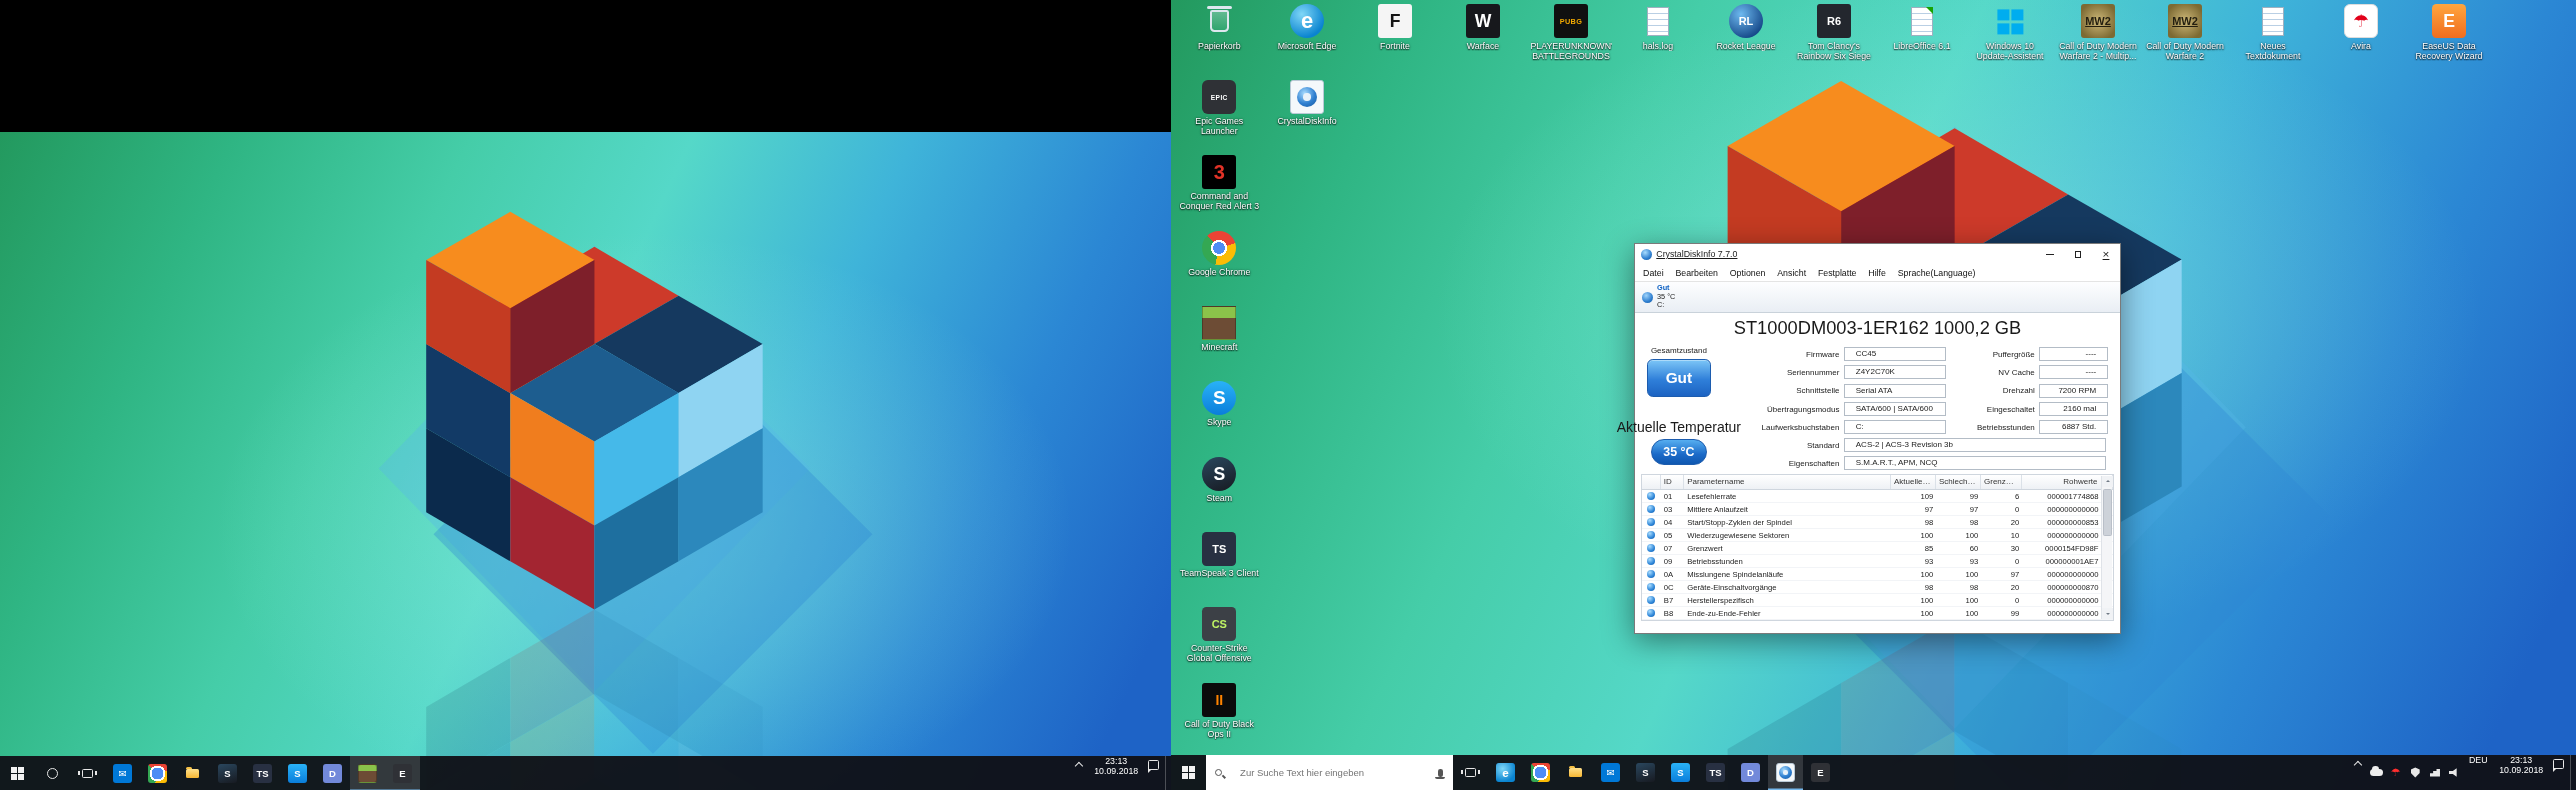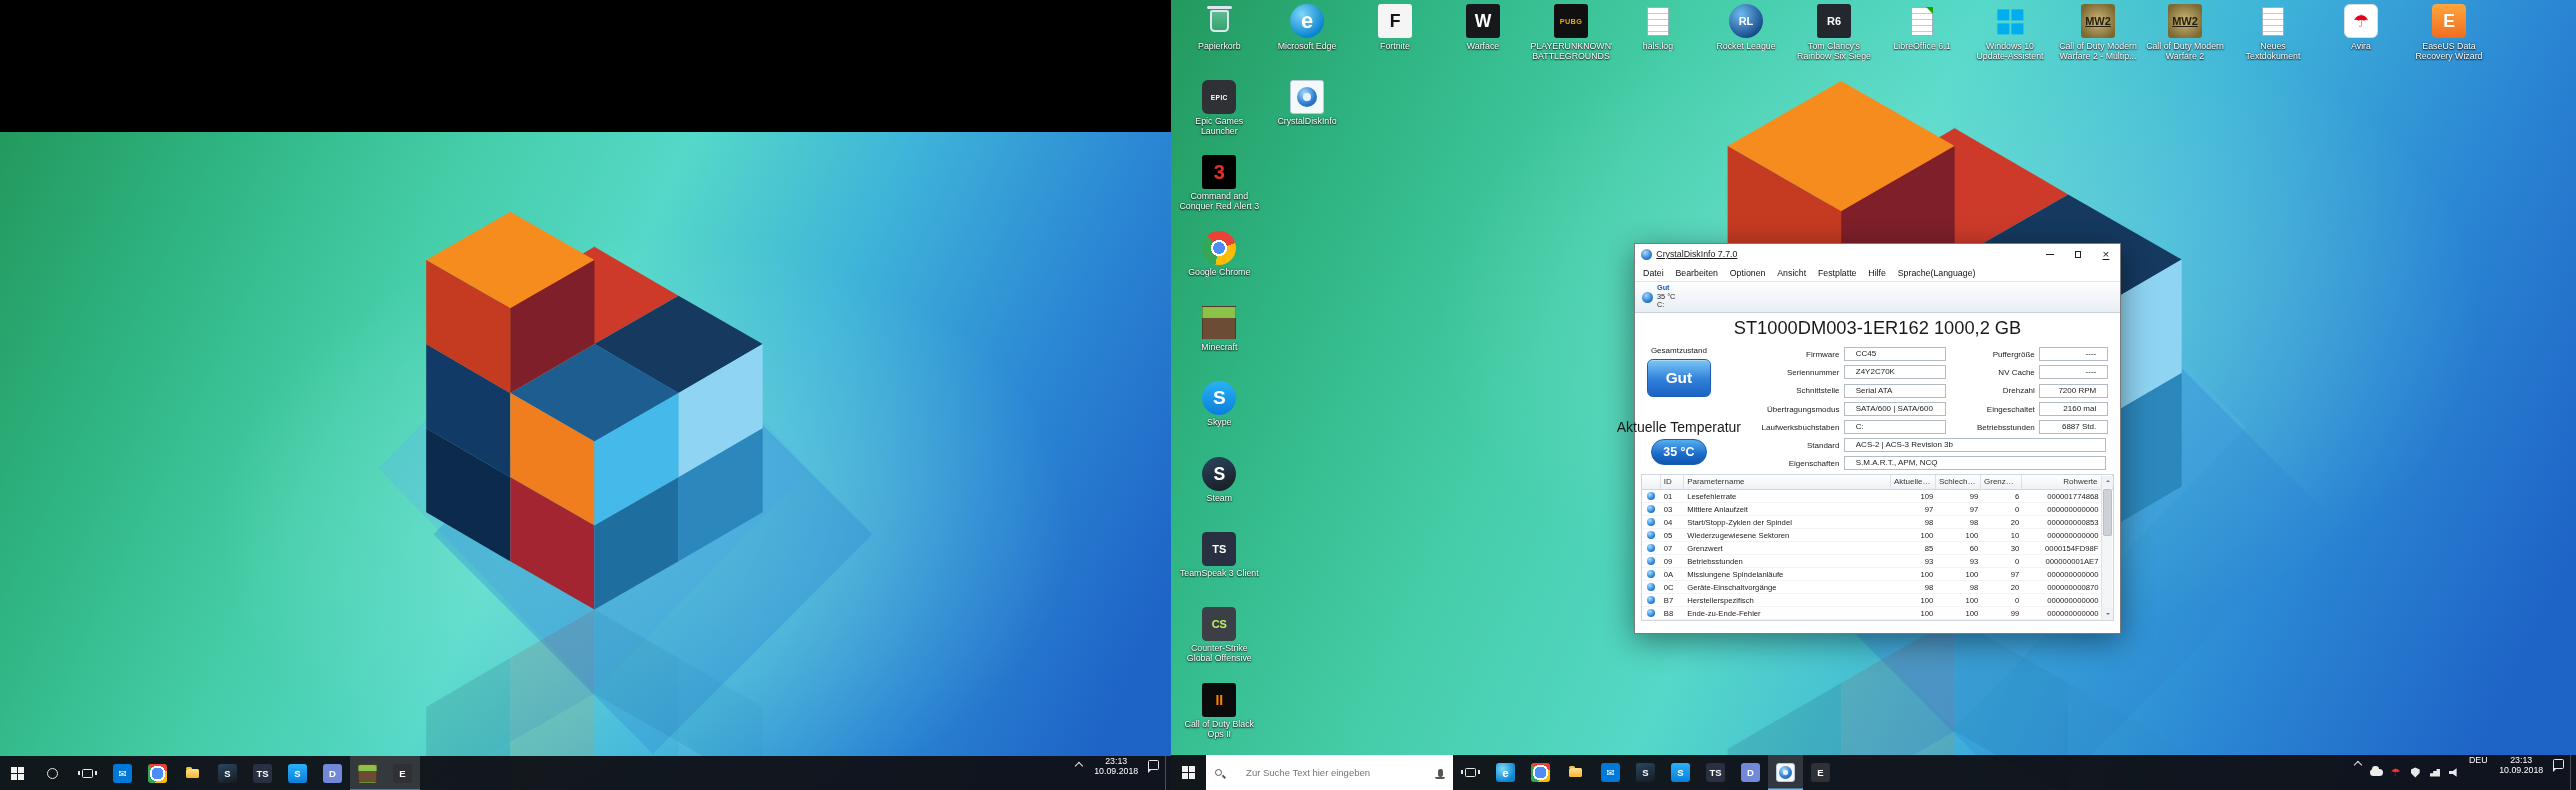--- a/index.html
+++ b/index.html
@@ -88,21 +88,21 @@
   
   .taskbar { position:absolute; left:0; right:0; bottom:0; height:35px; background:rgba(16,17,23,.96);
     display:flex; align-items:stretch; color:#eee; z-index:60; }
   .tb-btn { width:35px; display:flex; align-items:center; justify-content:center; flex:none; }
   .win-logo { width:12.4px; height:12.4px; display:grid; grid-template-columns:5.9px 5.9px; grid-template-rows:5.9px 5.9px; gap:0.7px; }
   .win-logo span { background:#f2f2f2; }
   .cortana-icon { width:11px; height:11px; border:1.5px solid #e8e8e8; border-radius:50%; }
   .tv-icon { width:11.7px; height:9.5px; border:1.5px solid #e8e8e8; border-radius:1.5px; position:relative; }
   .tv-icon::before, .tv-icon::after { content:""; position:absolute; top:1.5px; width:2.2px; height:3.7px; background:#e8e8e8; }
   .tv-icon::before { left:-5.1px; } .tv-icon::after { right:-5.1px; }
-  .search-box { width:247px; background:#fff; display:flex; align-items:center; gap:24px; padding:0 8.8px; flex:none; }
+  .search-box { width:247px; background:#fff; display:flex; align-items:center; gap:18px; padding:0 8.8px; flex:none; }
   .mag { width:7.3px; height:7.3px; border:1.5px solid #555; border-radius:50%; position:relative; flex:none; }
   .mag::after { content:""; position:absolute; left:5.9px; top:5.9px; width:4.4px; height:1.5px; background:#555; transform:rotate(45deg); }
   .search-input { flex:1; border:none; outline:none; background:transparent; font-size:9.5px; color:#444;
      font-family:"Liberation Sans","DejaVu Sans",sans-serif; min-width:0; }
   .mic { width:5.1px; height:8px; background:#555; border-radius:2.2px; position:relative; flex:none; margin-right:1.5px; }
   .mic::after { content:""; position:absolute; left:-2.2px; bottom:-2.9px; width:9.5px; height:2.2px; background:#555; border-radius:0 0 2.2px 2.2px; }
   .tb-apps { display:flex; align-items:stretch; }
   .tb-app { width:35px; display:flex; align-items:center; justify-content:center; }
   .tb-app.active { background:rgba(255,255,255,.14); box-shadow:inset 0 -1.5px 0 #76b9ed; }
   .taskbar .di-tile { width:19px; height:19px; border-radius:2.9px; font-size:9.5px; }

